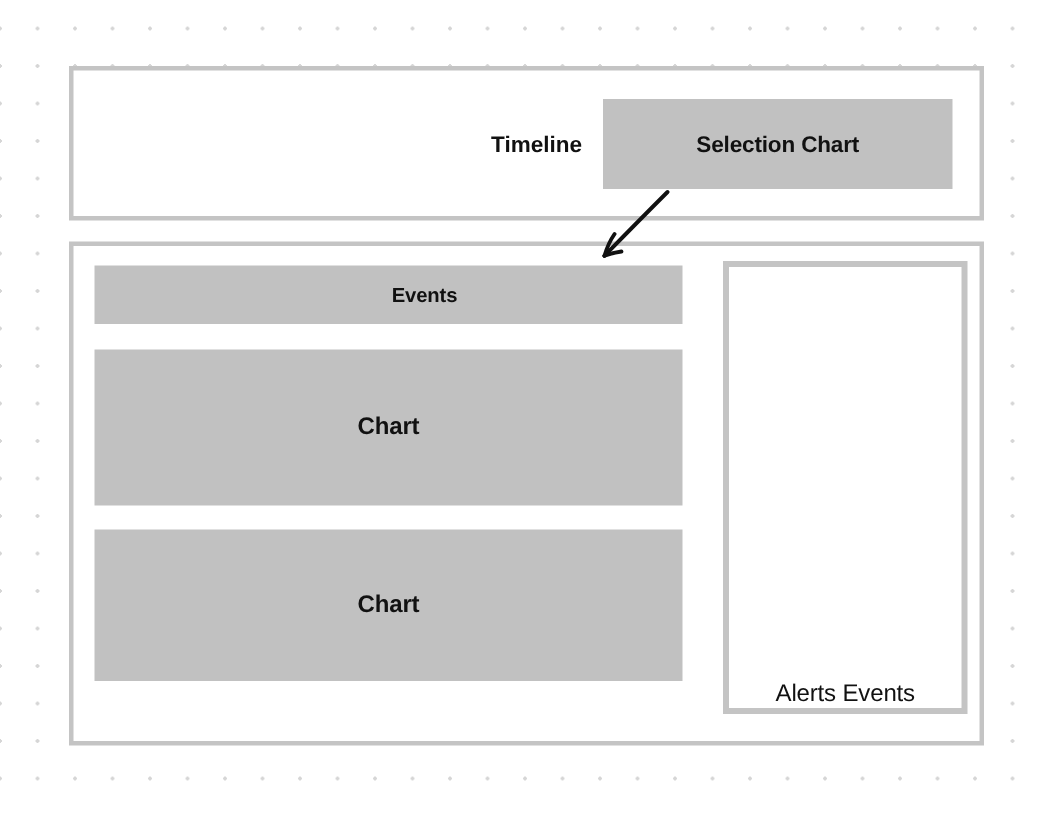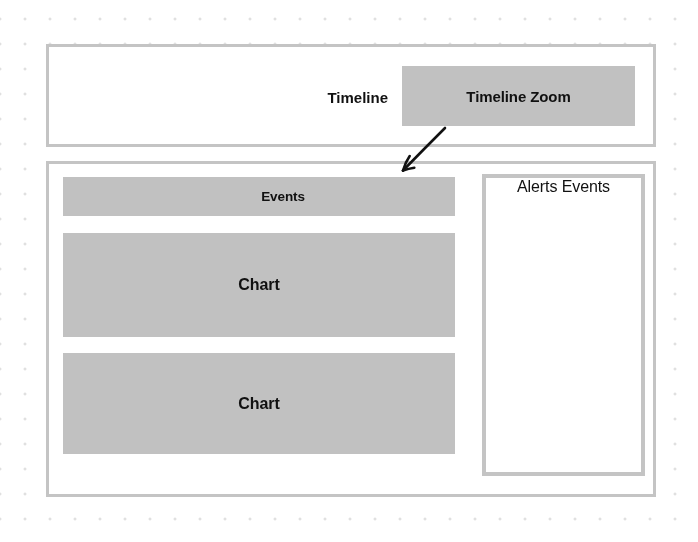--- a/index.html
+++ b/index.html
@@ -50,21 +50,21 @@
   .chart-box      { font-size: 16px; font-weight: 600; }
   .chart-box.top    { left: 14px; top: 69px;  width: 392px; height: 104px; }
   .chart-box.bottom { left: 14px; top: 189px; width: 392px; height: 101px; }
 
   .alerts-box {
     position: absolute;
     left: 433px; top: 10px; width: 163px; height: 302px;
     background: #ffffff;
     border: 4px solid var(--panel-border);
     display: flex;
-    align-items: flex-start;
+    align-items: flex-end;
     justify-content: center;
     text-align: center;
     font-size: 16px;
     font-weight: 500;
     letter-spacing: -0.1px;
   }
   .timeline-label {
     position: absolute;
     right: 265px;
     top: 50px;
@@ -89,21 +89,21 @@
   }
 </style>
 </head>
 <body>
 
 <div class="canvas">
 
   <div class="panel timeline-panel">
     <span class="timeline-label">Timeline</span>
     <div class="gray-box selection-zoom">
-      <span>Timeline Zoom</span>
+      <span>Selection Chart</span>
     </div>
   </div>
 
   <svg class="arrow-svg" viewBox="0 0 70 62" aria-hidden="true">
     <path d="M57 10 Q37 30 15 52.5"></path>
     <path d="M15 52.5 Q17.5 44 21.7 38"></path>
     <path d="M15 52.5 Q20.5 50.5 26.3 49.7"></path>
   </svg>
 
   <div class="panel detail-panel">

